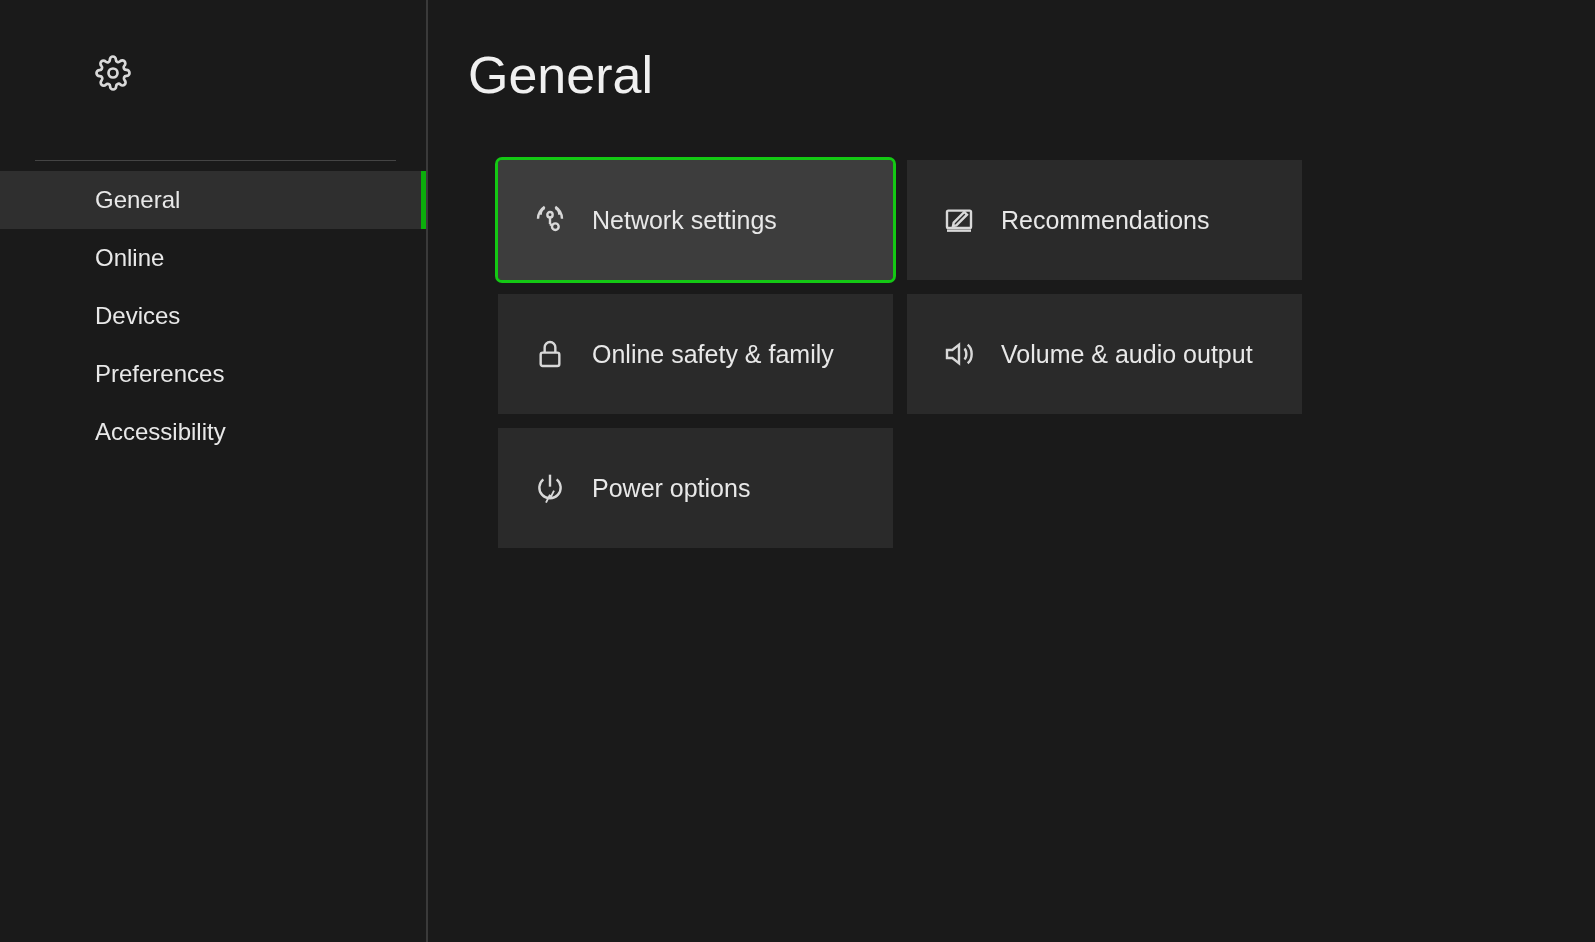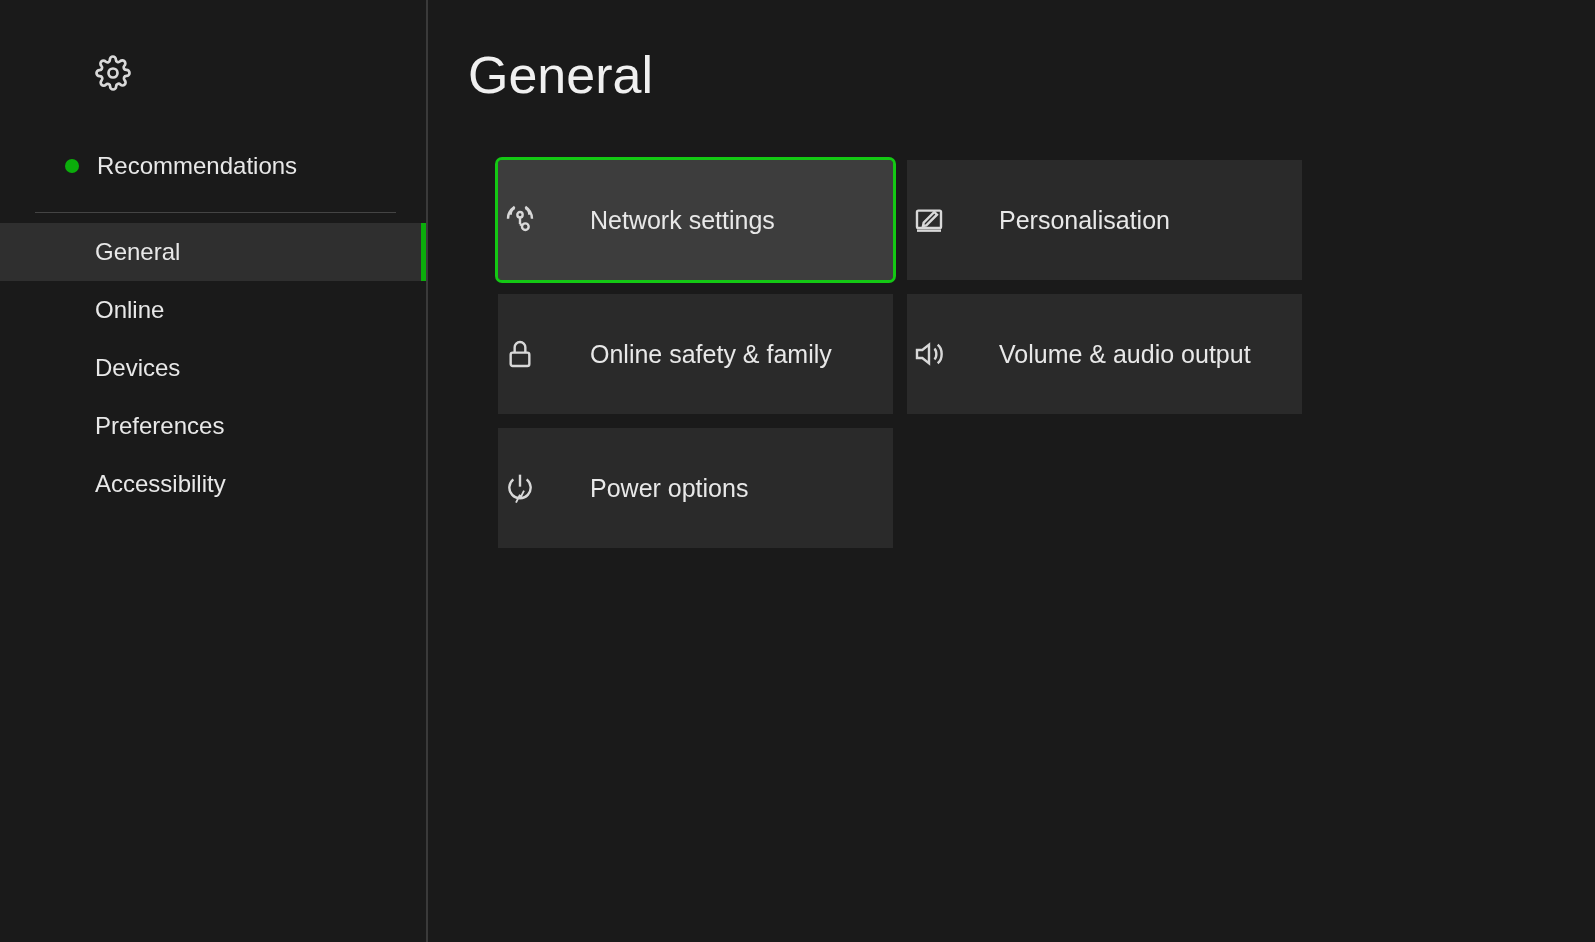--- a/index.html
+++ b/index.html
@@ -86,22 +86,22 @@
       display: grid;
       grid-template-columns: 395px 395px;
       grid-auto-rows: 120px;
       gap: 14px;
       padding-left: 30px;
     }
     .tile {
       background: #2a2a2a;
       display: flex;
       align-items: center;
+      padding-left: 30px;
       cursor: pointer;
-      gap: 28px;
     }
     .tile.selected {
       background: #3d3d3d;
       outline: 3.5px solid #14c814;
       border-radius: 4px;
     }
     .tile-icon {
       width: 44px;
       display: flex;
       align-items: center;
@@ -126,24 +126,20 @@
   <div class="sidebar-header">
     <span class="icon">
       <svg width="36" height="36" viewBox="0 0 24 24">
         <circle cx="12" cy="12" r="3"></circle>
         <path d="M19.4 15a1.65 1.65 0 0 0 .33 1.82l.06.06a2 2 0 0 1-2.83 2.83l-.06-.06a1.65 1.65 0 0 0-1.82-.33 1.65 1.65 0 0 0-1 1.51V21a2 2 0 0 1-4 0v-.09a1.65 1.65 0 0 0-1-1.51 1.65 1.65 0 0 0-1.82.33l-.06.06a2 2 0 0 1-2.83-2.83l.06-.06a1.65 1.65 0 0 0 .33-1.82 1.65 1.65 0 0 0-1.51-1H3a2 2 0 0 1 0-4h.09a1.65 1.65 0 0 0 1.51-1 1.65 1.65 0 0 0-.33-1.82l-.06-.06a2 2 0 0 1 2.83-2.83l.06.06a1.65 1.65 0 0 0 1.82.33h0a1.65 1.65 0 0 0 1-1.51V3a2 2 0 0 1 4 0v.09a1.65 1.65 0 0 0 1 1.51 1.65 1.65 0 0 0 1.82-.33l.06-.06a2 2 0 0 1 2.83 2.83l-.06.06a1.65 1.65 0 0 0-.33 1.82v0a1.65 1.65 0 0 0 1.51 1H21a2 2 0 0 1 0 4h-.09a1.65 1.65 0 0 0-1.51 1z"></path>
       </svg>
     </span>
   </div>
 
   <div class="top-section">
-    <div class="recommendations">
-      <span class="dot"></span>
-      <span class="recommendations-label">Recommendations</span>
-    </div>
     <div class="divider"></div>
   </div>
 
   <div class="nav-items">
     <div class="nav-item active">
       <span>General</span>
     </div>
     <div class="nav-item">
       <span>Online</span>
     </div>
@@ -179,21 +175,21 @@
     </div>
 
     <div class="tile">
       <span class="tile-icon">
         <svg width="32" height="32" viewBox="0 0 24 24">
           <rect x="3" y="5" width="18" height="13" rx="1"></rect>
           <line x1="3" y1="20" x2="21" y2="20"></line>
           <path d="M8 14 l8-8 2 2 -8 8 -2.5 0.5 z"></path>
         </svg>
       </span>
-      <span class="tile-label">Personalisation</span>
+      <span class="tile-label">Recommendations</span>
     </div>
 
 
     <div class="tile">
       <span class="tile-icon">
         <svg width="32" height="32" viewBox="0 0 24 24">
           <rect x="5" y="11" width="14" height="10" rx="1.5"></rect>
           <path d="M8 11 V7 a4 4 0 0 1 8 0 v4"></path>
         </svg>
       </span>

